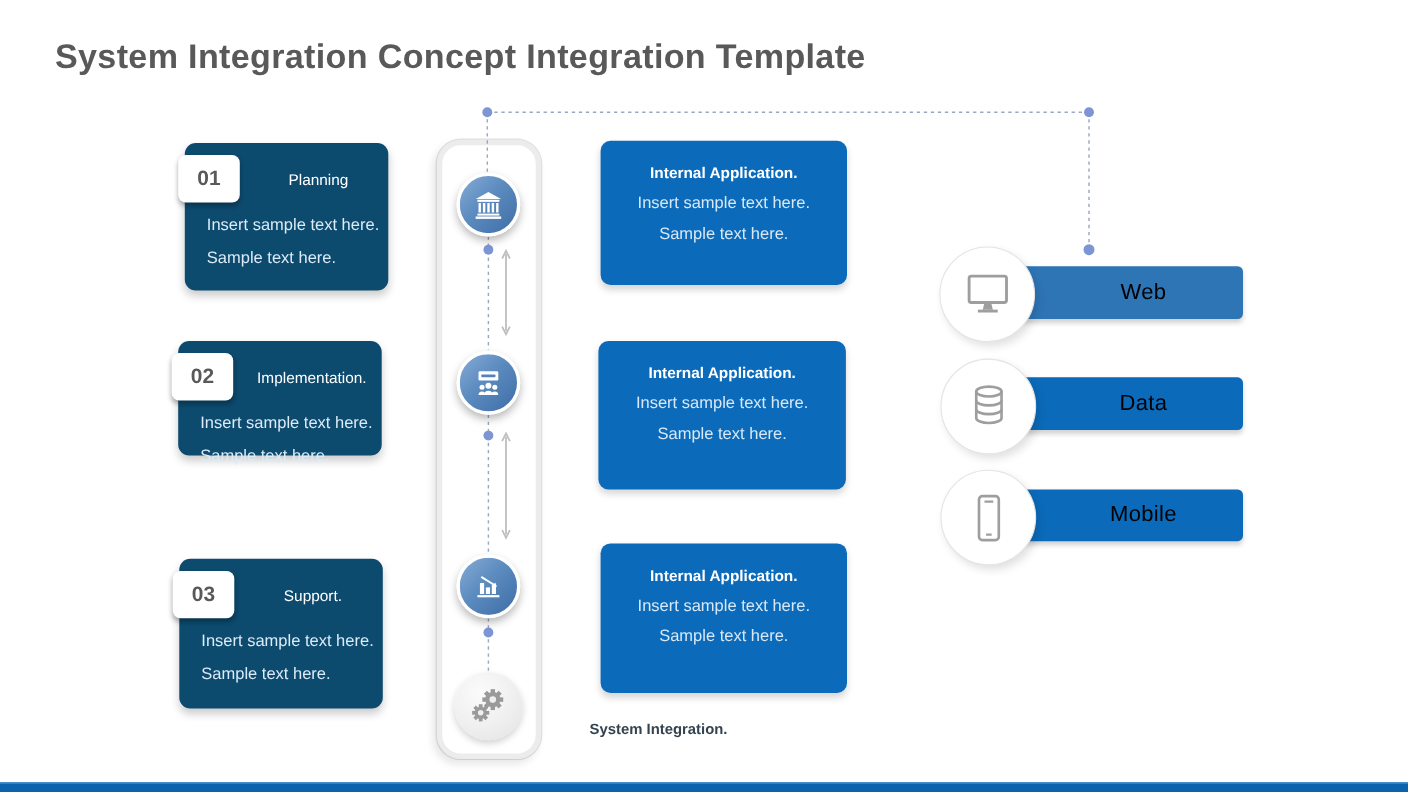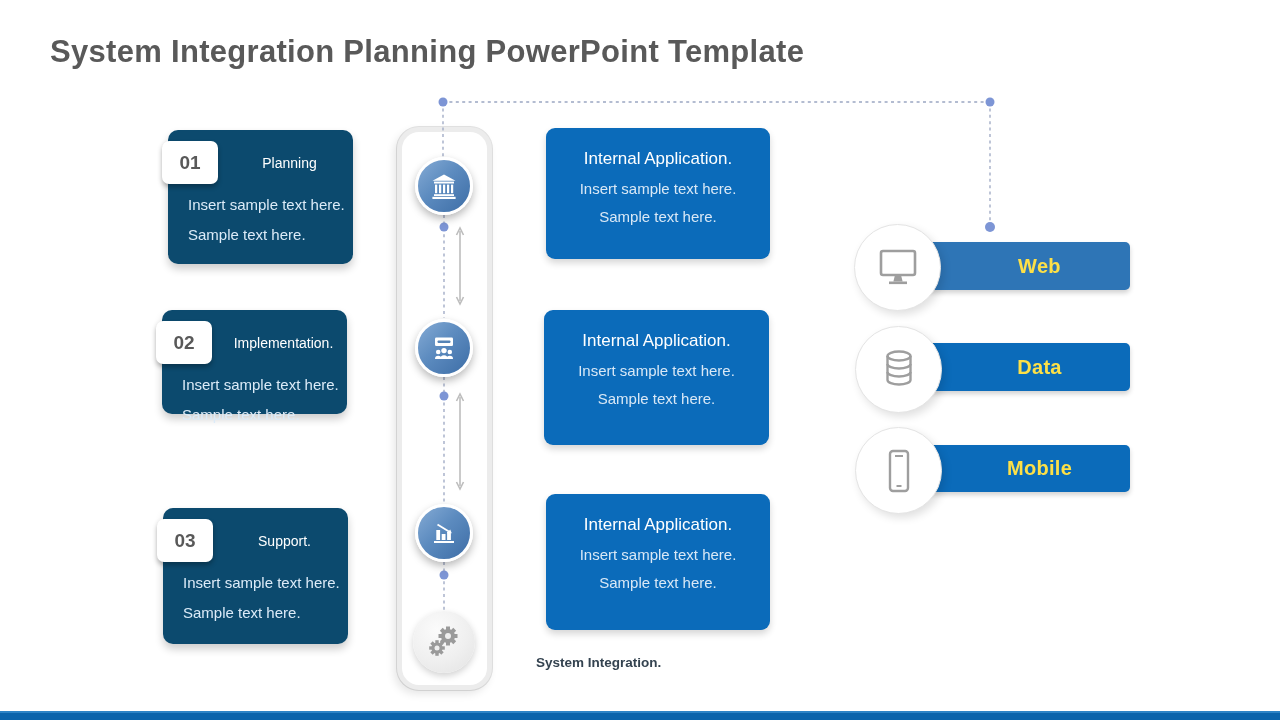--- a/index.html
+++ b/index.html
@@ -68,32 +68,32 @@
   }
 
   
   .app {
     position:absolute; background:#0b6bba; border-radius:9px;
     box-shadow:0 4px 7px rgba(0,0,0,.16); text-align:center; z-index:2;
   }
   .app-1 { left:546px; top:128px; width:224px; height:131px; }
   .app-2 { left:544px; top:310px; width:225px; height:135px; }
   .app-3 { left:546px; top:494px; width:224px; height:136px; }
-  .app-title { margin-top:21px; font-size:17px; font-weight:normal; color:#ffffff; }
+  .app-title { margin-top:21px; font-size:14px; font-weight:bold; color:#ffffff; }
   .app-line  { font-size:15px; line-height:28px; color:#d9e8f6; }
   .app-line.first { margin-top:6px; }
 
   
   .pbar {
     position:absolute; left:897px; width:233px; height:48px; border-radius:5px;
     display:flex; align-items:center; justify-content:center;
     padding-left:52px; z-index:2;
     box-shadow:0 3px 5px rgba(0,0,0,.18);
   }
-  .pbar span { font-size:20px; font-weight:bold; color:#fde047; letter-spacing:.3px; }
+  .pbar span { font-size:20px; font-weight:normal; color:#000000; letter-spacing:.3px; }
   .pbar-web    { top:242px; background:#2e75b6; }
   .pbar-data   { top:343px; background:#0b6bba; }
   .pbar-mobile { top:445px; height:47px; background:#0b6bba;text-align:center; }
   .pcircle {
     position:absolute; width:87px; height:87px; border-radius:50%;
     background:#ffffff; border:1px solid #e4e4e4; z-index:3;
     display:flex; align-items:center; justify-content:center;
     box-shadow:3px 4px 8px rgba(0,0,0,.12);
   }
   .pcircle-web    { left:854px; top:224px; }
@@ -108,21 +108,21 @@
   .footer-bar {
     position:absolute; left:0; bottom:0; width:1280px; height:9px;
     background:linear-gradient(180deg,#2d83c6 0%,#2d83c6 24%,#0b63ab 24%,#0b63ab 100%);
   }
 </style>
 </head>
 <body>
 
 <div class="slide">
 
-  <div class="title">System Integration Planning PowerPoint Template</div>
+  <div class="title">System Integration Concept Integration Template</div>
 
   <svg class="connectors" viewBox="0 0 1280 720">
     <g stroke="#9ba6c2" stroke-width="1.3" stroke-dasharray="3,3.4" fill="none">
       <path d="M443,102 H990"></path>
       <path d="M443,102 V158"></path>
       <path d="M990,102 V222"></path>
       <path d="M444,215 V318"></path>
       <path d="M444,377 V503"></path>
       <path d="M444,562 V612"></path>
     </g>

